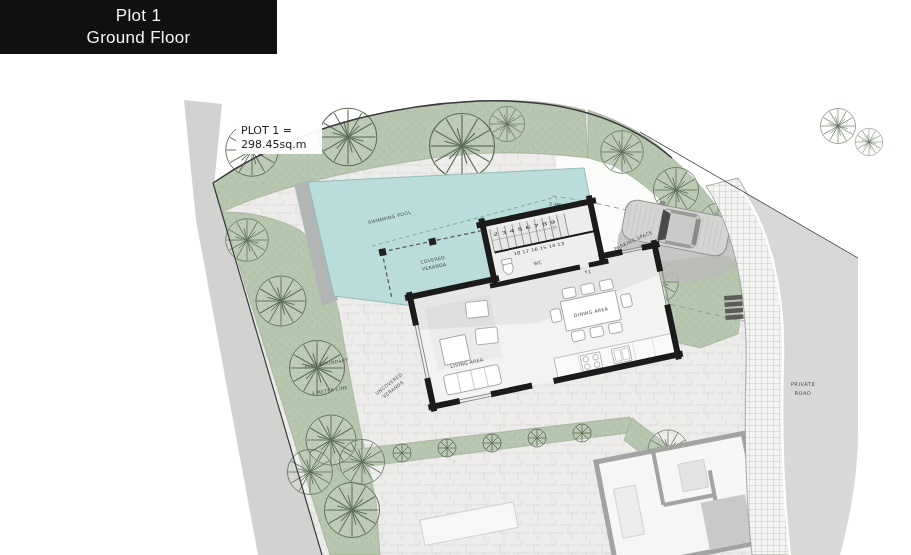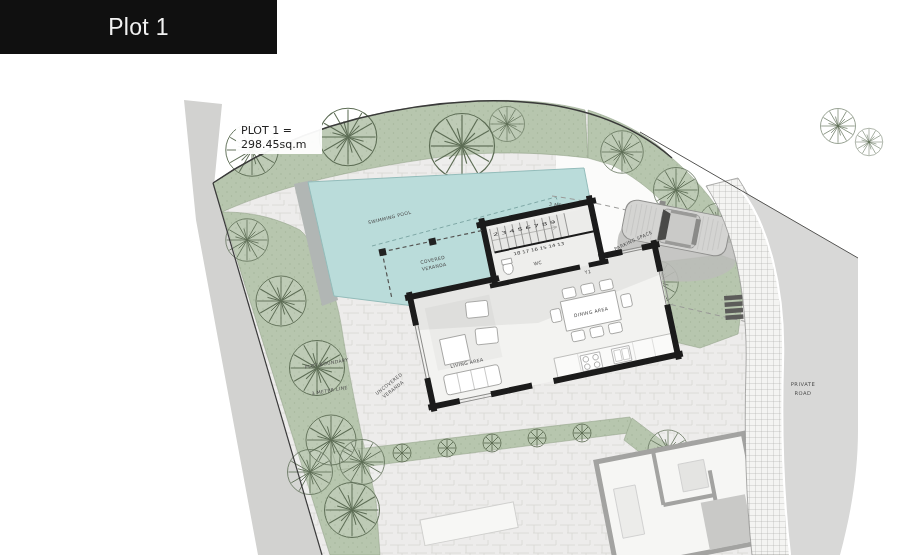--- a/index.html
+++ b/index.html
@@ -1,32 +1,33 @@
 <!DOCTYPE html>
 <html><head>
 <meta charset="utf-8">
 <style>
   html,body{margin:0;padding:0;background:#ffffff;}
   body{width:911px;height:555px;overflow:hidden;position:relative;
        font-family:"Liberation Sans",sans-serif;}
   .banner{position:absolute;left:0;top:0;width:277px;height:54px;background:#101010;
           color:#f2f2f2;display:flex;flex-direction:column;justify-content:center;
-          align-items:center;font-size:23px;line-height:1.32;letter-spacing:.3px;}
+          align-items:center;font-size:17px;line-height:1.32;letter-spacing:.3px;}
   svg{position:absolute;left:0;top:0;}
   svg text{font-family:"DejaVu Sans",sans-serif;fill:#4c4c4c;}
   .lbl{font-size:5.2px;letter-spacing:.5px;}
   .lbl-s{font-size:4.6px;letter-spacing:.4px;}
   .plotlbl{font-size:11px;fill:#222;}
   .nums{font-size:4.2px;fill:#333;}
 </style>
 </head>
 <body>
 
 <div class="banner">
   <span>Plot 1</span>
+  <span>Ground Floor</span>
 </div>
 
 <svg width="911" height="555" viewBox="0 0 911 555">
 <defs>
   <pattern id="pstone" width="34" height="20" patternUnits="userSpaceOnUse">
     <rect width="34" height="20" fill="#edeceb"></rect>
     <path d="M0,5 H12 M16,5 H31 M3,13 H19 M23,13 H34 M12,0 V5 M24,5 V13 M8,13 V20 M28,13 V20" stroke="#d8d7d3" stroke-width="0.8" fill="none"></path>
   </pattern>
   <pattern id="pgrid" width="6" height="6" patternUnits="userSpaceOnUse">
     <rect width="6" height="6" fill="#f4f4f2"></rect>

